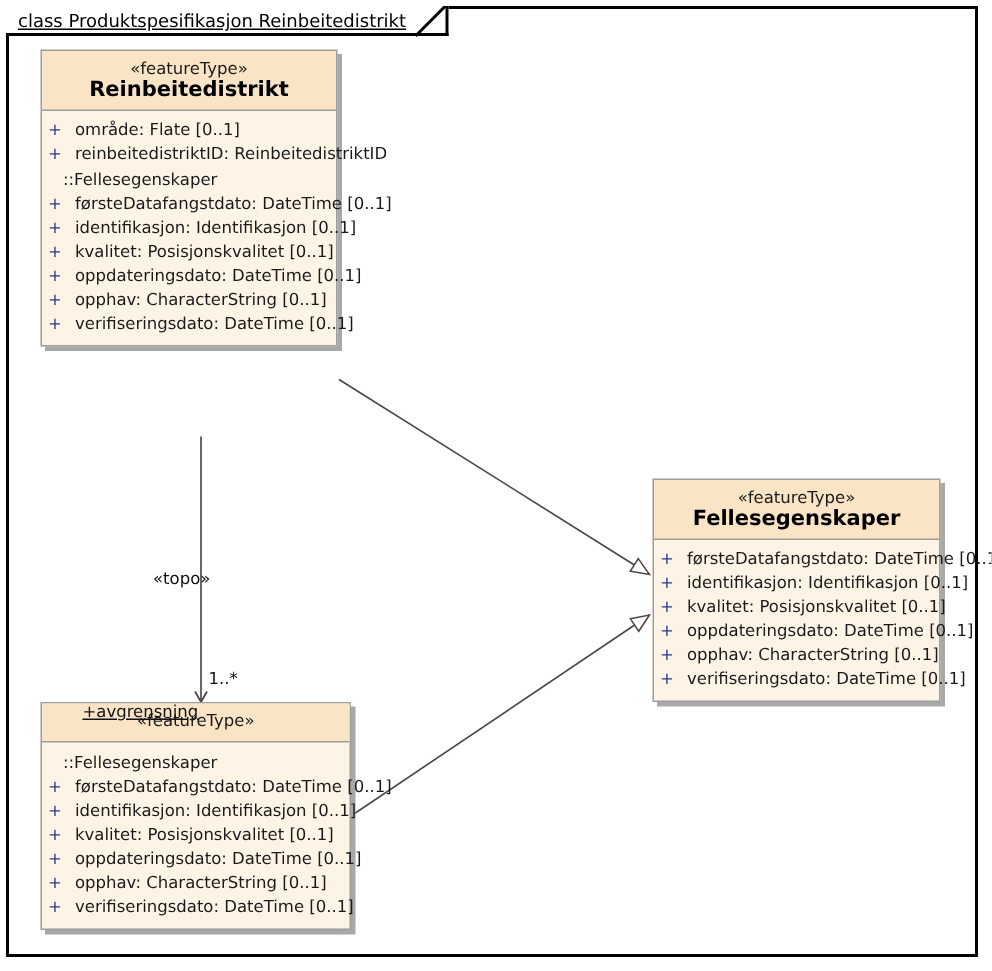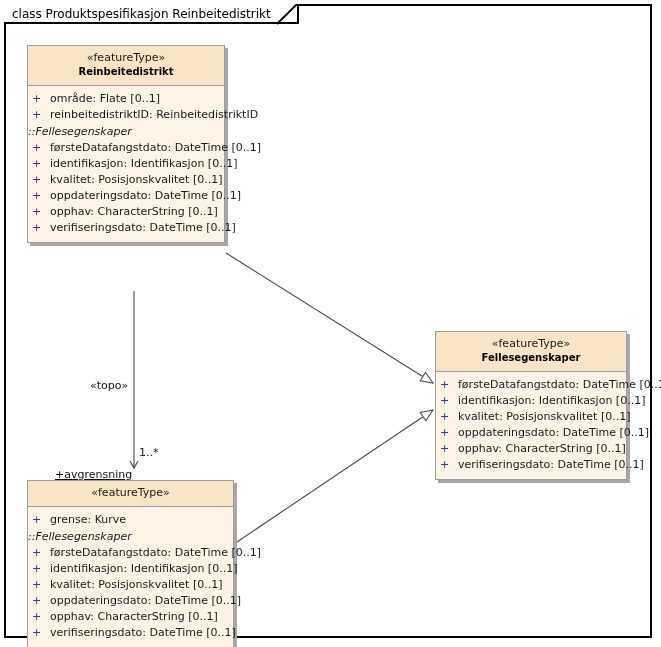--- a/index.html
+++ b/index.html
@@ -24,57 +24,57 @@
     height:20px;
     box-sizing:border-box;
     background:#fff;
     border-right:2px solid #000;
     border-bottom:2px solid #000;
     padding:1px 26px 0 8px;
     font-size:12px;
     line-height:18px;
     white-space:nowrap;
     z-index:5;
+    text-decoration:underline;
   }
   #frame-tab-slant{
     position:absolute;
     top:4px;
     width:22px;height:22px;
     z-index:6;
     pointer-events:none;
   }
   
   .uclass{
     position:absolute;
     box-sizing:border-box;
     border:1px solid #9d9d9d;
     background:#fdf4e6;
     box-shadow:3px 3px 0 0 #a8a8a8;
     z-index:3;
-    margin-top:12px;
   }
   .uclass .head{
     background:#f9e4c6;
     border-bottom:1px solid #9d9d9d;
     text-align:center;
     padding:5px 4px 6px 4px;
     line-height:14px;
   }
   .stereo{font-size:11px;color:#1a1a1a;display:block;}
-  .cname{font-size:10px;font-weight:bold;color:#000;display:block;}
+  .cname{font-size:14px;font-weight:bold;color:#000;display:block;}
   .cname.abstract{}
   .uclass .body{padding:5px 4px 6px 0;}
   .attr{
     font-size:11px;line-height:16px;white-space:nowrap;
     padding-left:4px;color:#1a1a1a;
   }
   .attr .vis{display:inline-block;width:18px;color:#2b3a86;}
   .grouphdr{
-    font-size:11px;line-height:17px;font-style:italic;
-    padding-left:0;color:#1a1a1a;white-space:nowrap;
+    font-size:11px;line-height:17px;
+    padding-left:14px;color:#1a1a1a;white-space:nowrap;
   }
   
   svg#links{
     position:absolute;left:0;top:0;width:661px;height:647px;
     z-index:2;pointer-events:none;
   }
   .conn-label{
     position:absolute;font-size:11px;color:#111;white-space:nowrap;z-index:4;
   }
 </style>
@@ -100,21 +100,21 @@
     </marker>
   </defs>
 
   <line x1="226" y1="253" x2="433" y2="383" stroke="#4c4742" stroke-width="1.1" marker-end="url(#genArrow)"></line>
 
   <line x1="231" y1="546" x2="433" y2="410" stroke="#4c4742" stroke-width="1.1" marker-end="url(#genArrow)"></line>
 
   <line x1="134" y1="291" x2="134" y2="468" stroke="#4c4742" stroke-width="1.1" marker-end="url(#openArrow)"></line>
 </svg>
 
-<div class="conn-label" style="left:90px;top:379px;">«topo»</div>
+<div class="conn-label" style="left:102px;top:379px;">«topo»</div>
 <div class="conn-label" style="left:55px;top:468px;text-decoration:underline;">+avgrensning</div>
 <div class="conn-label" style="left:139px;top:446px;">1..*</div>
 
 <div class="uclass" id="c-reinbeitedistrikt" style="left:27px;top:33px;width:198px;">
   <div class="head">
     <span class="stereo">«featureType»</span>
     <span class="cname">Reinbeitedistrikt</span>
   </div>
   <div class="body">
     <div class="attr">
@@ -170,23 +170,20 @@
       <span class="vis">+</span><span>verifiseringsdato: DateTime [0..1]</span>
     </div>
   </div>
 </div>
 
 <div class="uclass" id="c-grense" style="left:27px;top:468px;width:207px;">
   <div class="head">
     <span class="stereo">«featureType»</span>
   </div>
   <div class="body">
-    <div class="attr">
-      <span class="vis">+</span><span>grense: Kurve</span>
-    </div>
     <div class="grouphdr">::Fellesegenskaper</div>
     <div class="attr">
       <span class="vis">+</span><span>førsteDatafangstdato: DateTime [0..1]</span>
     </div>
     <div class="attr">
       <span class="vis">+</span><span>identifikasjon: Identifikasjon [0..1]</span>
     </div>
     <div class="attr">
       <span class="vis">+</span><span>kvalitet: Posisjonskvalitet [0..1]</span>
     </div>

